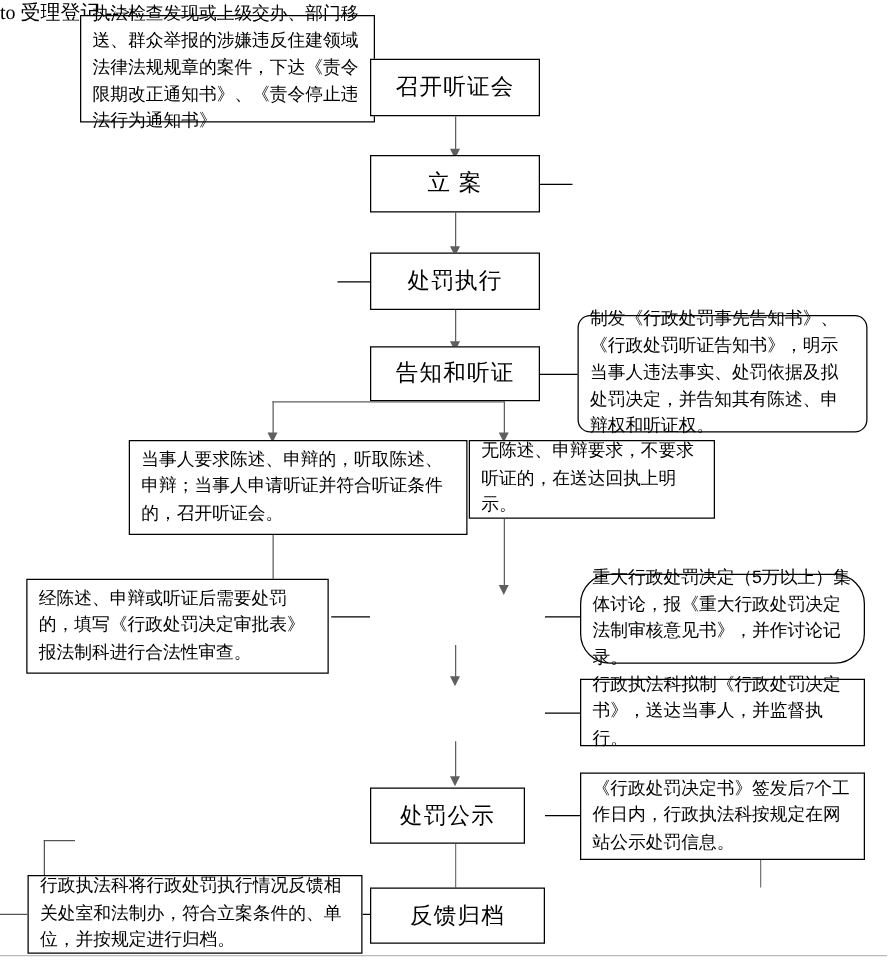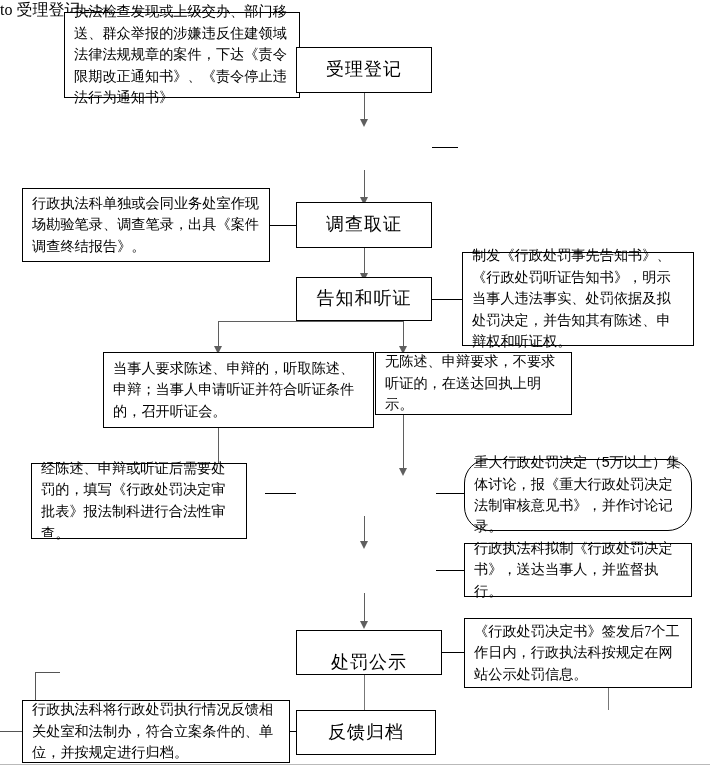--- a/index.html
+++ b/index.html
@@ -176,37 +176,34 @@
   
   <div class="baseline" style="top:764px;"></div>
 
   
 
   <div class="box note" style="left:36px; top:12px; width:236px; height:86px;margin-left:28px;">
     <span class="note-inner">执法检查发现或上级交办、部门移送、群众举报的涉嫌违反住建领域法律法规规章的案件，下达《责令限期改正通知书》、《责令停止违法行为通知书》</span>
   </div>
 
 
-  <div class="box note" style="left:22px; top:188px; width:248px; height:74px;">
-    <span class="note-inner">行政执法科单独或会同业务处室作现场勘验笔录、调查笔录，出具《案件调查终结报告》。</span>
-  </div>
-
-  <div class="box note" style="left:462px; top:252px; width:232px; height:94px;">
+
+  <div class="box note" style="left:462px; top:252px; width:232px; height:94px;border-radius:10px;">
     <span class="note-inner">制发《行政处罚事先告知书》、《行政处罚听证告知书》，明示当事人违法事实、处罚依据及拟处罚决定，并告知其有陈述、申辩权和听证权。</span>
   </div>
 
   <div class="box note" style="left:103px; top:352px; width:271px; height:76px;">
     <span class="note-inner">当事人要求陈述、申辩的，听取陈述、申辩；当事人申请听证并符合听证条件的，召开听证会。</span>
   </div>
 
   <div class="box note" style="left:375px; top:352px; width:197px; height:63px;">
     <span class="note-inner">无陈述、申辩要求，不要求听证的，在送达回执上明示。</span>
   </div>
 
-  <div class="box note" style="left:31px; top:463px; width:216px; height:76px;">
+  <div class="box note" style="left:21px; top:463px; width:242px; height:76px;">
     <span class="note-inner">经陈述、申辩或听证后需要处罚的，填写《行政处罚决定审批表》报法制科进行合法性审查。</span>
   </div>
 
   <div class="box note sans" style="left:464px; top:459px; width:228px; height:72px;border-radius:24px;">
     <span class="note-inner">重大行政处罚决定（5万以上）集体讨论，报《重大行政处罚决定法制审核意见书》，并作讨论记录。</span>
   </div>
 
   <div class="box note" style="left:464px; top:543px; width:228px; height:54px;">
     <span class="note-inner">行政执法科拟制《行政处罚决定书》，送达当事人，并监督执行。</span>
   </div>
@@ -215,35 +212,38 @@
     <span class="note-inner">《行政处罚决定书》签发后7个工作日内，行政执法科按规定在网站公示处罚信息。</span>
   </div>
 
   <div class="box note" style="left:22px; top:700px; width:268px; height:63px;">
     <span class="note-inner">行政执法科将行政处罚执行情况反馈相关处室和法制办，符合立案条件的、单位，并按规定进行归档。</span>
   </div>
 
   
 
   <div class="box node" style="left:296px; top:47px; width:136px; height:46px;">
-    <span>受理登记</span>
-  </div>
-
+    <span>召开听证会</span>
+  </div>
+
+  <div class="box node" style="left:296px; top:124px; width:136px; height:46px;">
+    <span>立  案</span>
+  </div>
 
   <div class="box node" style="left:296px; top:202px; width:136px; height:46px;">
-    <span>调查取证</span>
+    <span>处罚执行</span>
   </div>
 
   <div class="box node" style="left:296px; top:277px; width:136px; height:44px;justify-content:center;">
     <span>告知和听证</span>
   </div>
 
 
 
-  <div class="box node" style="left:296px; top:630px; width:146px; height:45px;align-items:flex-end;">
+  <div class="box node" style="left:296px; top:630px; width:124px; height:45px;">
     <span>处罚公示</span>
   </div>
 
   <div class="box node" style="left:296px; top:710px; width:140px; height:45px;">
     <span>反馈归档</span>
   </div>
 
 </div>
 
 </body></html>

